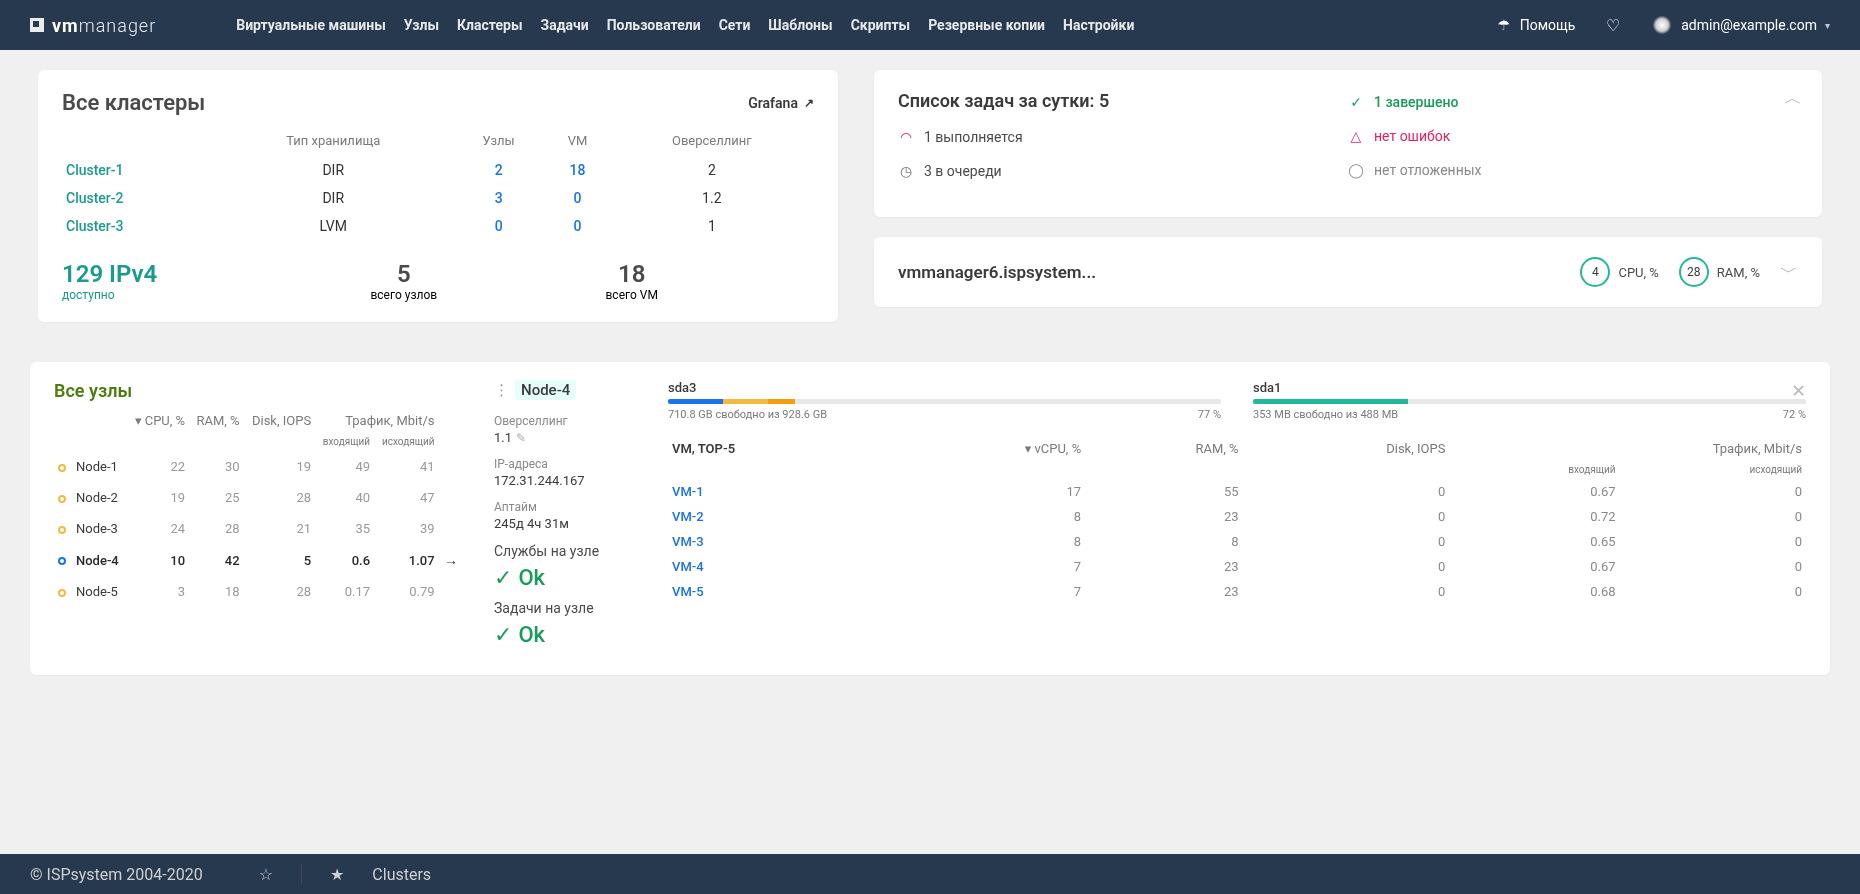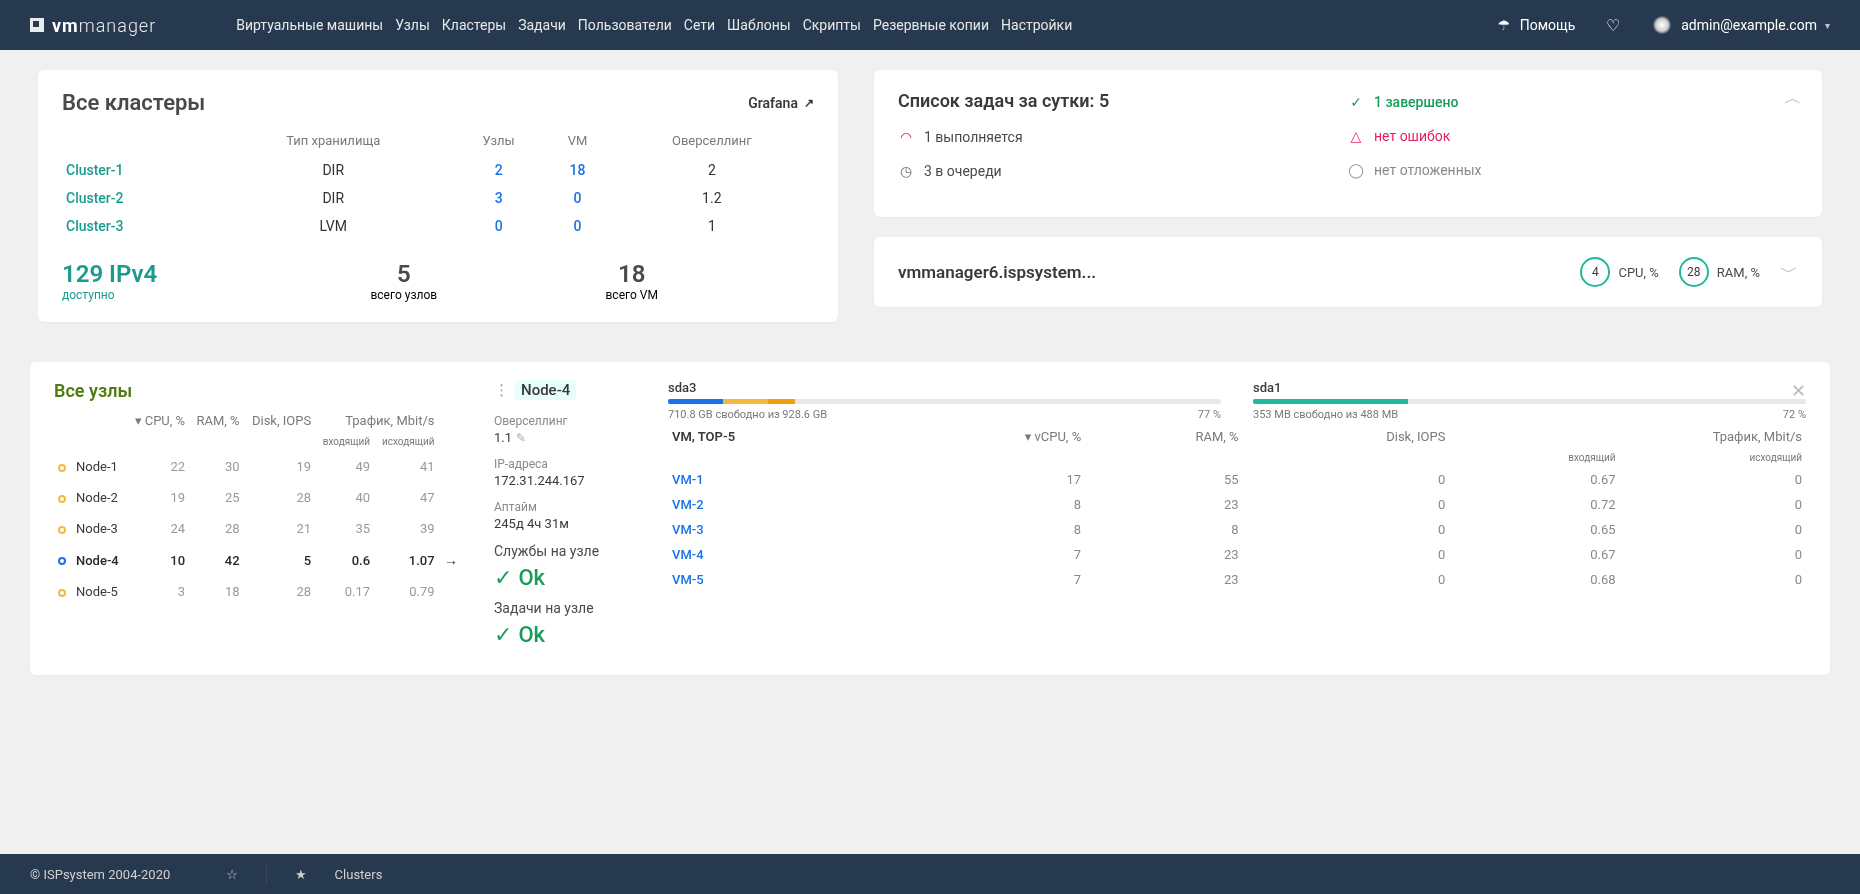--- a/index.html
+++ b/index.html
@@ -3,21 +3,21 @@
 <meta charset="utf-8">
 <style>
 * { box-sizing: border-box; margin: 0; padding: 0; }
 body { font-family: -apple-system, BlinkMacSystemFont, "Segoe UI", Roboto, Arial, sans-serif; background: #f0f0f0; color: #333; width: 1860px; height: 894px; overflow: hidden; position: relative; }
 .topbar { background: #27394f; height: 50px; display: flex; align-items: center; padding: 0 30px; color: #fff; }
 .logo { display: flex; align-items: center; font-size: 18px; letter-spacing: 1px; margin-right: 80px; }
 .logo .vm { font-weight: 700; }
 .logo .manager { font-weight: 300; opacity: 0.9; }
 .logo-box { display:inline-block; width:14px; height:14px; background:#fff; opacity:0.9; margin-right:8px; position:relative; }
 .logo-box::after { content:''; position:absolute; left:3px; top:3px; width:6px; height:6px; background:#27394f; }
-.nav { display: flex; gap: 12px; }
+.nav { display: flex; gap: 18px; font-weight: bold; }
 .nav a { color: #e8e8e8; text-decoration: none; font-size: 14px; cursor:pointer; }
 .topright { margin-left: auto; display: flex; align-items: center; gap: 30px; }
 .help { display: flex; align-items: center; gap: 8px; font-size: 14px; cursor:pointer; }
 .avatar { width: 22px; height: 22px; border-radius: 50%; background: radial-gradient(circle, #fff 0%, #ccc 40%, #27394f 60%); }
 .user { display: flex; align-items: center; gap: 8px; font-size: 14px; cursor:pointer; }
 .chev { font-size: 10px; opacity: 0.7; }
 
 .main { padding: 20px 38px; display: flex; gap: 36px; }
 .leftcol { flex: 0 0 800px; }
 .rightcol { flex: 1; }
@@ -73,36 +73,36 @@
 .detail-col1 { flex:0 0 150px; }
 .detail-col2 { flex:1; }
 .det-title { font-size:15px; font-weight:500; color:#3a3a3a; margin-bottom:14px; display:flex; align-items:center; gap:6px; }
 .kv { margin-bottom:12px; }
 .kv .k { font-size:12px; color:#8a8a8a; margin-bottom:2px; }
 .kv .v { font-size:13px; color:#3a3a3a; }
 .ok-text { color:#1a9b5a; font-size:22px; font-weight:500; display:flex; align-items:center; gap:6px; margin-bottom:10px; }
 .ok-check { color:#1a9b5a; }
 .section-label { font-size:14px; color:#4a4a4a; margin-top:2px; margin-bottom:6px; }
 
-.disks { display:flex; gap:32px; margin-bottom:4px; }
+.disks { display:flex; gap:32px; margin-bottom:16px; }
 .disk { flex:1; }
 .disk-name { font-size:13px; color:#3a3a3a; margin-bottom:4px; font-weight:500; }
 .bar { height:5px; background:#e8e8e8; border-radius:2px; overflow:hidden; position:relative; margin-bottom:4px; }
 .bar-seg { height:100%; position:absolute; top:0; }
 .disk-meta { display:flex; justify-content:space-between; font-size:11px; color:#7a7a7a; }
 
 table.vms { width:100%; border-collapse:collapse; font-size:13px; }
 table.vms th { font-weight:400; color:#7a7a7a; padding:4px 4px; text-align:right; }
 table.vms th:first-child { text-align:left; font-weight:600; color:#3a3a3a; }
 table.vms td { padding:5px 4px; text-align:right; color:#8a8a8a; }
 table.vms td:first-child { text-align:left; }
 .vm-link { color:#1a73e8; cursor:pointer; font-weight:500; }
 .close-x { color:#bbb; font-size:18px; cursor:pointer; position:absolute; right:0; top:0; }
 
-.footer { background:#27394f; height:40px; position:absolute; bottom:0; left:0; right:0; display:flex; align-items:center; padding:8px 30px; color:#d0d0d0; font-size:13px; gap:28px; }
+.footer { background:#27394f; height:40px; position:absolute; bottom:0; left:0; right:0; display:flex; align-items:center; padding:8px 30px; color:#d0d0d0; font-size:16px; gap:28px; }
 .footer .sep { width:1px; height:20px; background:#445; }
 .star { cursor:pointer; }
 .edit-icon{ color:#aaa; font-size:12px; cursor:pointer; margin-left:4px;}
 .selhl { background:#e6fffa; padding:1px 6px; border-radius:3px;}
 </style>
 </head>
 <body>
 
 <div class="topbar">
   <div class="logo">

